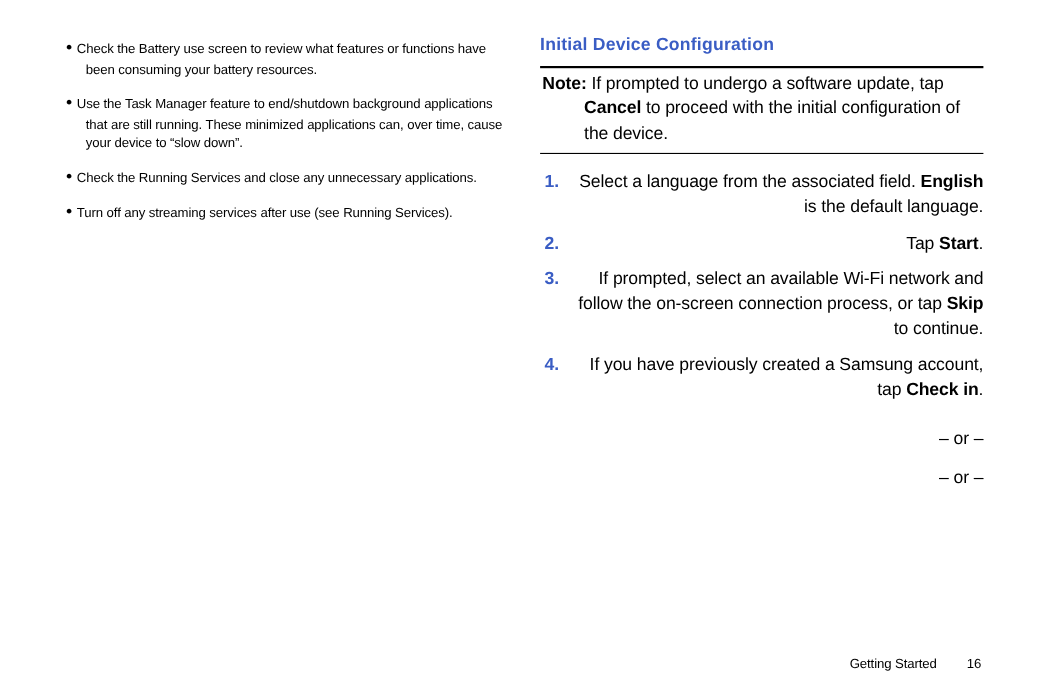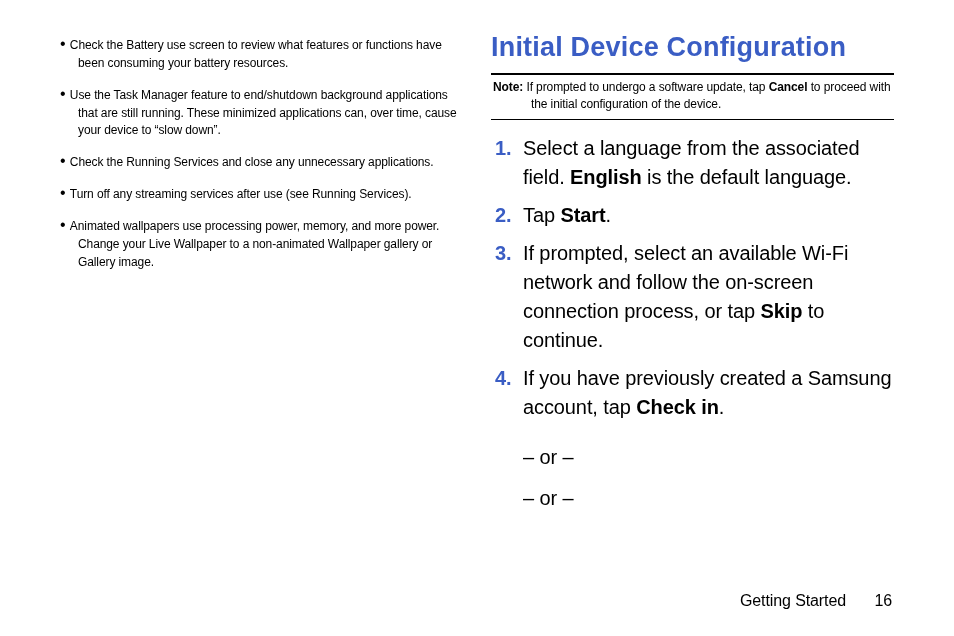--- a/index.html
+++ b/index.html
@@ -26,40 +26,40 @@
     }
     .left-col {
       flex: 1;
     }
     .right-col {
       flex: 1;
     }
     .heading {
       color: #3a5dc4;
       font-weight: bold;
-      font-size: 27px;
+      font-size: 16px;
       margin-bottom: 10px;
       font-stretch: condensed;
       letter-spacing: 0.2px;
     }
     .hr-thick {
       border: none;
       border-top: 2.5px solid #000;
       margin-bottom: 4px;
     }
     .hr-thin {
       border: none;
       border-top: 1px solid #000;
       margin-bottom: 14px;
       margin-top: 6px;
     }
     .note-block {
       padding-left: 40px;
       text-indent: -38px;
-      font-size: 12px;
+      font-size: 16px;
       line-height: 1.4;
       font-stretch: condensed;
       letter-spacing: -0.1px;
       margin-bottom: 4px;
     }
     .bold {
       font-weight: bold;
     }
     ul.bullets {
       list-style: none;
@@ -78,27 +78,28 @@
       content: "• ";
       font-size: 16px;
     }
     ol.steps {
       list-style: none;
       padding-left: 0;
       counter-reset: step;
     }
     ol.steps > li {
       counter-increment: step;
-      font-size: 20px;
+      font-size: 16px;
       line-height: 1.45;
       padding-left: 32px;
       position: relative;
       margin-bottom: 9px;
       font-stretch: condensed;
       letter-spacing: -0.1px;
+      text-align: right;
     }
     ol.steps > li::before {
       content: counter(step) ".";
       font-weight: bold;
       color: #3a5dc4;
       position: absolute;
       left: 4px;
       top: 0;
     }
     .step-sub {
@@ -107,39 +108,38 @@
     .step-sub p {
       margin-bottom: 12px;
     }
     .italic {
       font-style: italic;
     }
     .footer {
       position: absolute;
       bottom: 26px;
       right: 62px;
-      font-size: 16px;
+      font-size: 12px;
       font-stretch: condensed;
       letter-spacing: -0.1px;
     }
     .footer .pnum {
       margin-left: 24px;
     }
   </style>
 </head>
 <body>
 
 <div class="page">
   <div class="column left-col">
     <ul class="bullets">
       <li>Check the Battery use screen to review what features or functions have been consuming your battery resources.</li>
       <li>Use the Task Manager feature to end/shutdown background applications that are still running. These minimized applications can, over time, cause your device to “slow down”.</li>
       <li>Check the Running Services and close any unnecessary applications.</li>
       <li>Turn off any streaming services after use (see Running Services).</li>
-      <li>Animated wallpapers use processing power, memory, and more power. Change your Live Wallpaper to a non-animated Wallpaper gallery or Gallery image.</li>
     </ul>
   </div>
 
   <div class="column right-col">
     <div class="heading">Initial Device Configuration</div>
     <hr class="hr-thick">
     <div class="note-block">
       <span class="bold">Note:</span><span> If prompted to undergo a software update, tap </span><span class="bold">Cancel</span><span> to proceed with the initial configuration of the device.</span>
     </div>
     <hr class="hr-thin">

